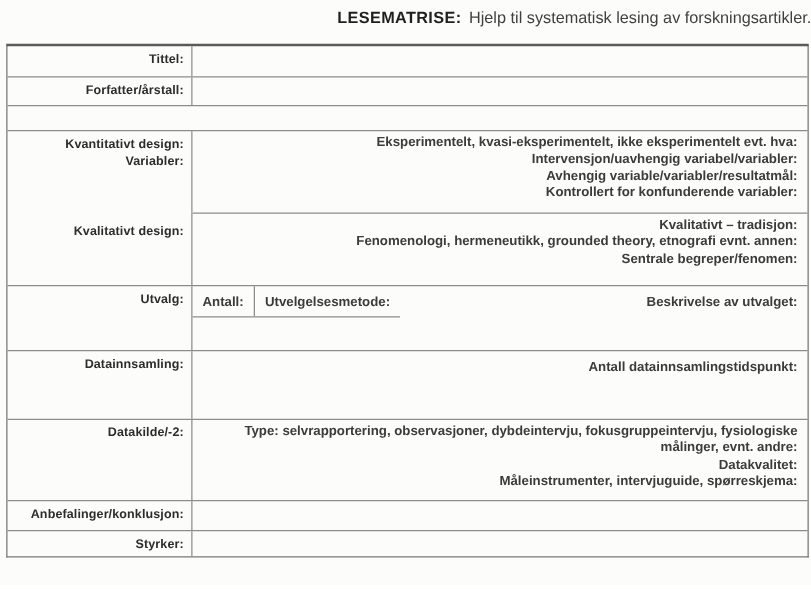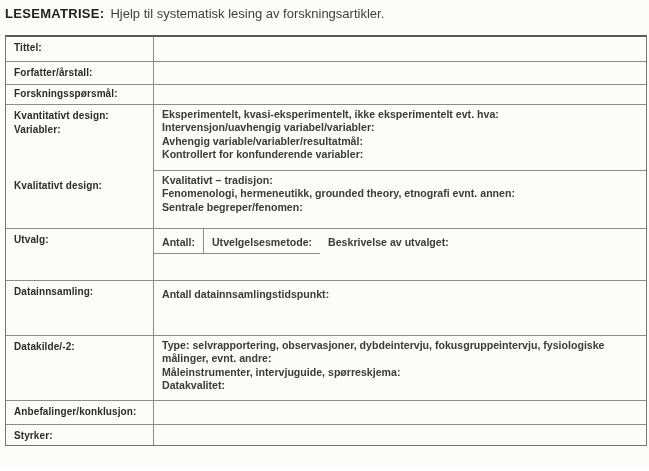--- a/index.html
+++ b/index.html
@@ -10,20 +10,21 @@
     --paper:#fcfcfa;
   }
   *{box-sizing:border-box;margin:0;padding:0;}
   html,body{background:#ffffff;}
   body{font-family:"Liberation Sans","DejaVu Sans",sans-serif;}
   .page{
     position:relative;
     width:649px;height:468px;
     background:var(--paper);
     overflow:hidden;
+    text-align:right;
   }
   .doc-title{
     padding:6px 0 0 5px;
     font-size:13px;
     color:var(--ink);
     white-space:nowrap;
   }
   .doc-title .t-bold{
     font-weight:700;
     color:#1f1f1f;
@@ -95,23 +96,20 @@
     </div>
 
     <div class="row" style="height:23px">
       <div class="cl">
         <span class="lbl">Forfatter/årstall:</span>
       </div>
       <div class="cr"></div>
     </div>
 
     <div class="row" style="height:20px">
-      <div class="cl" style="padding-top:2px">
-        <span class="lbl">Forskningsspørsmål:</span>
-      </div>
       <div class="cr"></div>
     </div>
 
     <div class="row" style="height:66px">
       <div class="cl">
         <span class="lbl">Kvantitativt design:</span>
         <span class="lbl">Variabler:</span>
       </div>
       <div class="cr">
         <div class="line">Eksperimentelt, kvasi-eksperimentelt, ikke eksperimentelt evt. hva:</div>
@@ -161,22 +159,22 @@
         </div>
       </div>
     </div>
 
     <div class="row" style="height:65px">
       <div class="cl">
         <span class="lbl">Datakilde/-2:</span>
       </div>
       <div class="cr">
         <div class="line" style="max-width:480px">Type: selvrapportering, observasjoner, dybdeintervju, fokusgruppeintervju, fysiologiske målinger, evnt. andre:</div>
+        <div class="line">Datakvalitet:</div>
         <div class="line">Måleinstrumenter, intervjuguide, spørreskjema:</div>
-        <div class="line">Datakvalitet:</div>
       </div>
     </div>
 
 
     <div class="row" style="height:24px">
       <div class="cl">
         <span class="lbl">Anbefalinger/konklusjon:</span>
       </div>
       <div class="cr"></div>
     </div>

